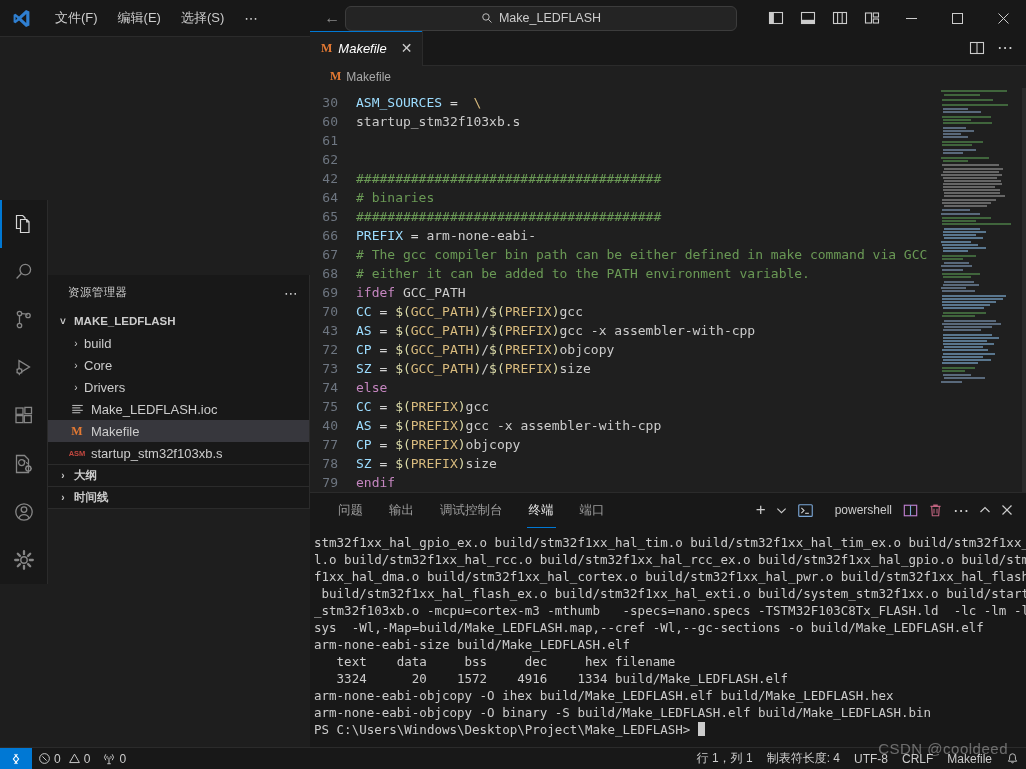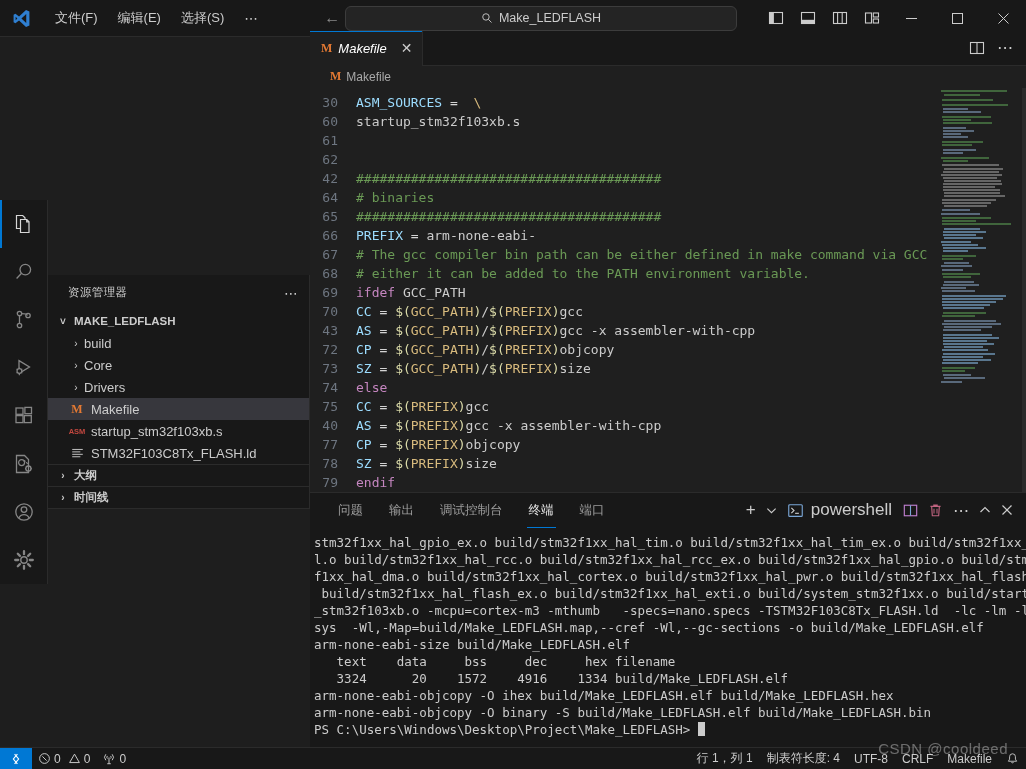--- a/index.html
+++ b/index.html
@@ -139,21 +139,21 @@
   .ptab {
     display: flex; align-items: center; padding: 0 10px; font-size: 12.5px; color: #9d9d9d;
     position: relative; margin-right: 6px;
   }
   .ptab.active { color: #e7e7e7; }
   .ptab.active::after {
     content:""; position:absolute; bottom:0; left:8px; right:8px; height: 1px; background: #0078d4;
   }
   .panel-actions { margin-left:auto; display:flex; align-items:center; gap:0px; padding-right: 8px; }
   .pa { height: 35px; display:flex; align-items:center; justify-content:center; color:#cccccc; padding: 0 5px;}
-  .pa.term-name { gap: 8px; font-size: 17px; color:#cccccc; padding: 0 6px; }
+  .pa.term-name { gap: 22px; font-size: 12px; color:#cccccc; padding: 0 6px; }
   .term-body {
     flex: 1 1 auto; padding: 6px 0 4px 4px; overflow: hidden;
     font-family: "DejaVu Sans Mono", "Liberation Mono", monospace; font-size: 12.5px;
     color: #cccccc; white-space: pre; line-height: 17px; position: relative;
   }
   .term-body div { height: 17px; }
   .cursor-block { display:inline-block; width:7px; height:14px; background:#cccccc; vertical-align:-2px; }
 
   
   .statusbar {
@@ -329,47 +329,47 @@
           <span class="indent"></span>
           <span class="chev">›</span>
           <span class="lbl">Core</span>
         </div>
         <div class="row">
           <span class="indent"></span>
           <span class="chev">›</span>
           <span class="lbl">Drivers</span>
         </div>
 
-        <div class="row selected">
-          <span class="indent"></span>
-          <span class="fico">
-              <span class="m-icon">M</span>
-            </span>
-          <span class="lbl">Makefile</span>
-        </div>
-        <div class="row">
-          <span class="indent"></span>
-          <span class="fico">
-              <span class="asm-icon">ASM</span>
-            </span>
-          <span class="lbl">startup_stm32f103xb.s</span>
-        </div>
         <div class="row">
           <span class="indent"></span>
           <span class="fico">
             <svg width="13" height="13" viewBox="0 0 16 16">
                 <g stroke="#c5c5c5" stroke-width="1.2" stroke-linecap="round">
                   <line x1="2" y1="3" x2="14" y2="3"></line>
                   <line x1="2" y1="6" x2="11" y2="6"></line>
                   <line x1="2" y1="9" x2="14" y2="9"></line>
                   <line x1="2" y1="12" x2="11" y2="12"></line>
                 </g>
               </svg>
           </span>
-          <span class="lbl">STM32F103C8Tx_FLASH.ld</span>
+          <span class="lbl">Make_LEDFLASH.ioc</span>
+        </div>
+        <div class="row selected">
+          <span class="indent"></span>
+          <span class="fico">
+              <span class="m-icon">M</span>
+            </span>
+          <span class="lbl">Makefile</span>
+        </div>
+        <div class="row">
+          <span class="indent"></span>
+          <span class="fico">
+              <span class="asm-icon">ASM</span>
+            </span>
+          <span class="lbl">startup_stm32f103xb.s</span>
         </div>
       </div>
       <div class="sb-bottom">
         <div class="sb-collapsed">
           <span class="twisty">›</span>
           <span>大纲</span>
         </div>
         <div class="sb-collapsed">
           <span class="twisty">›</span>
           <span>时间线</span>

